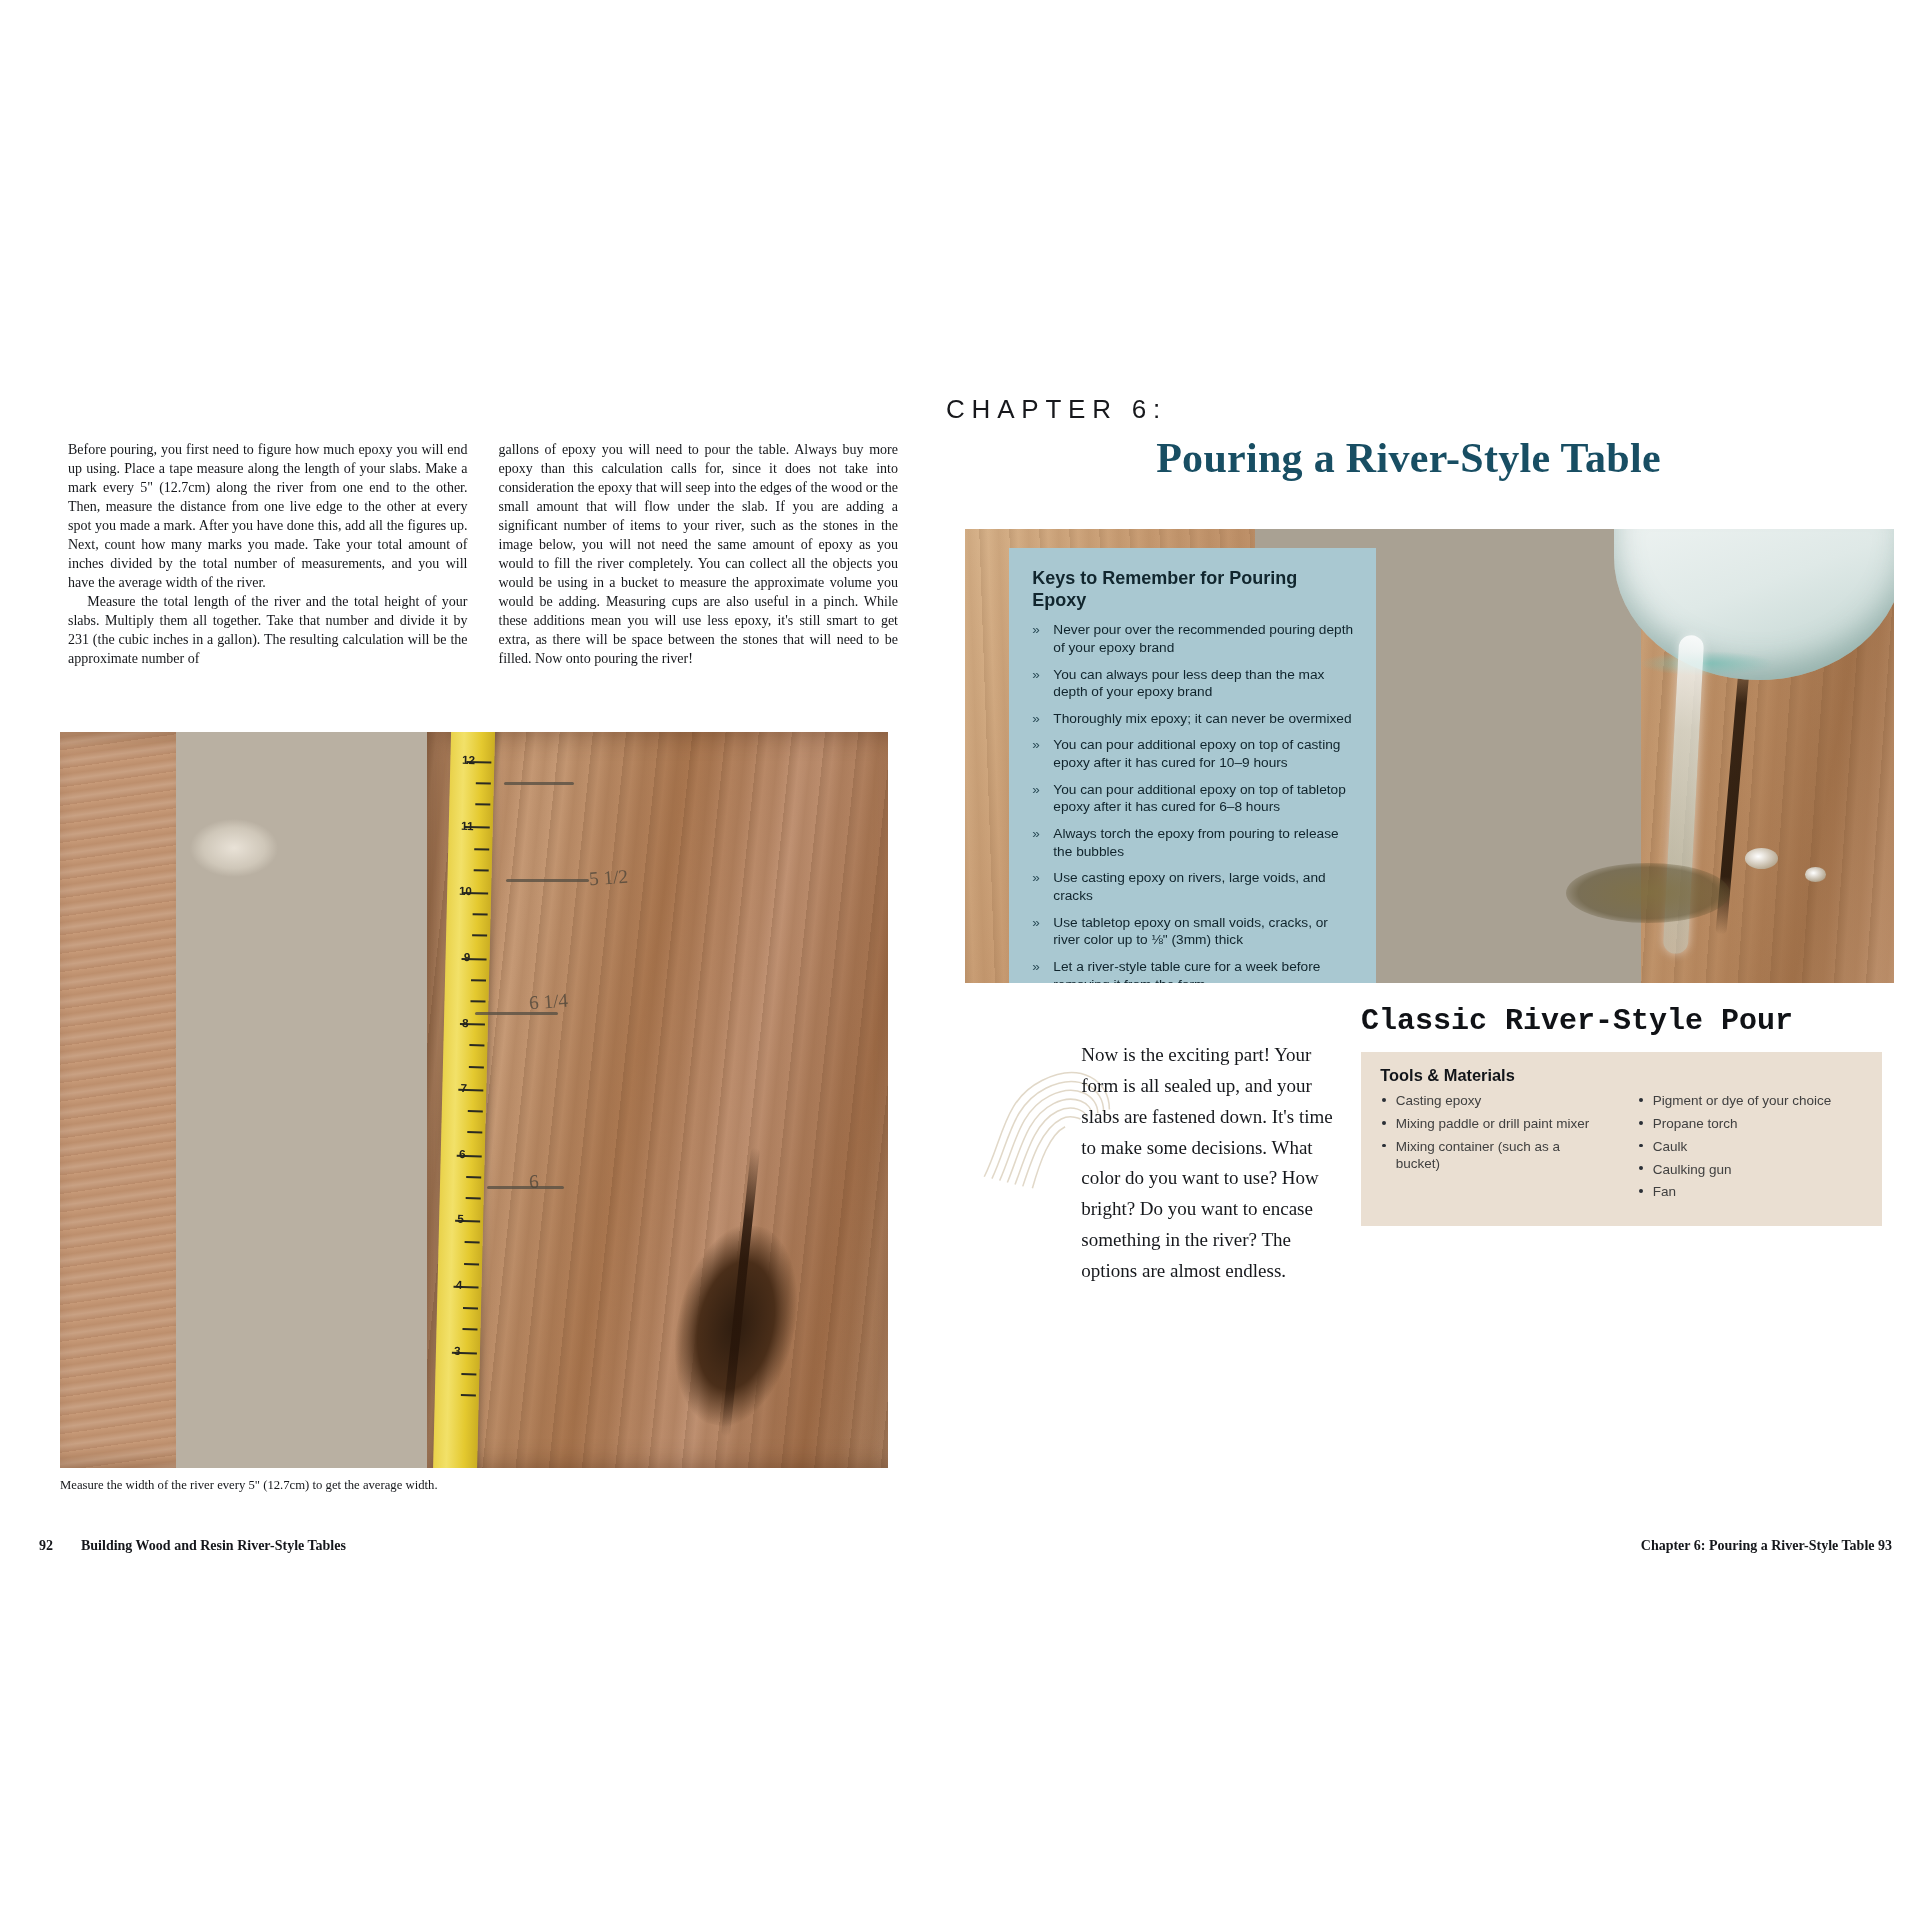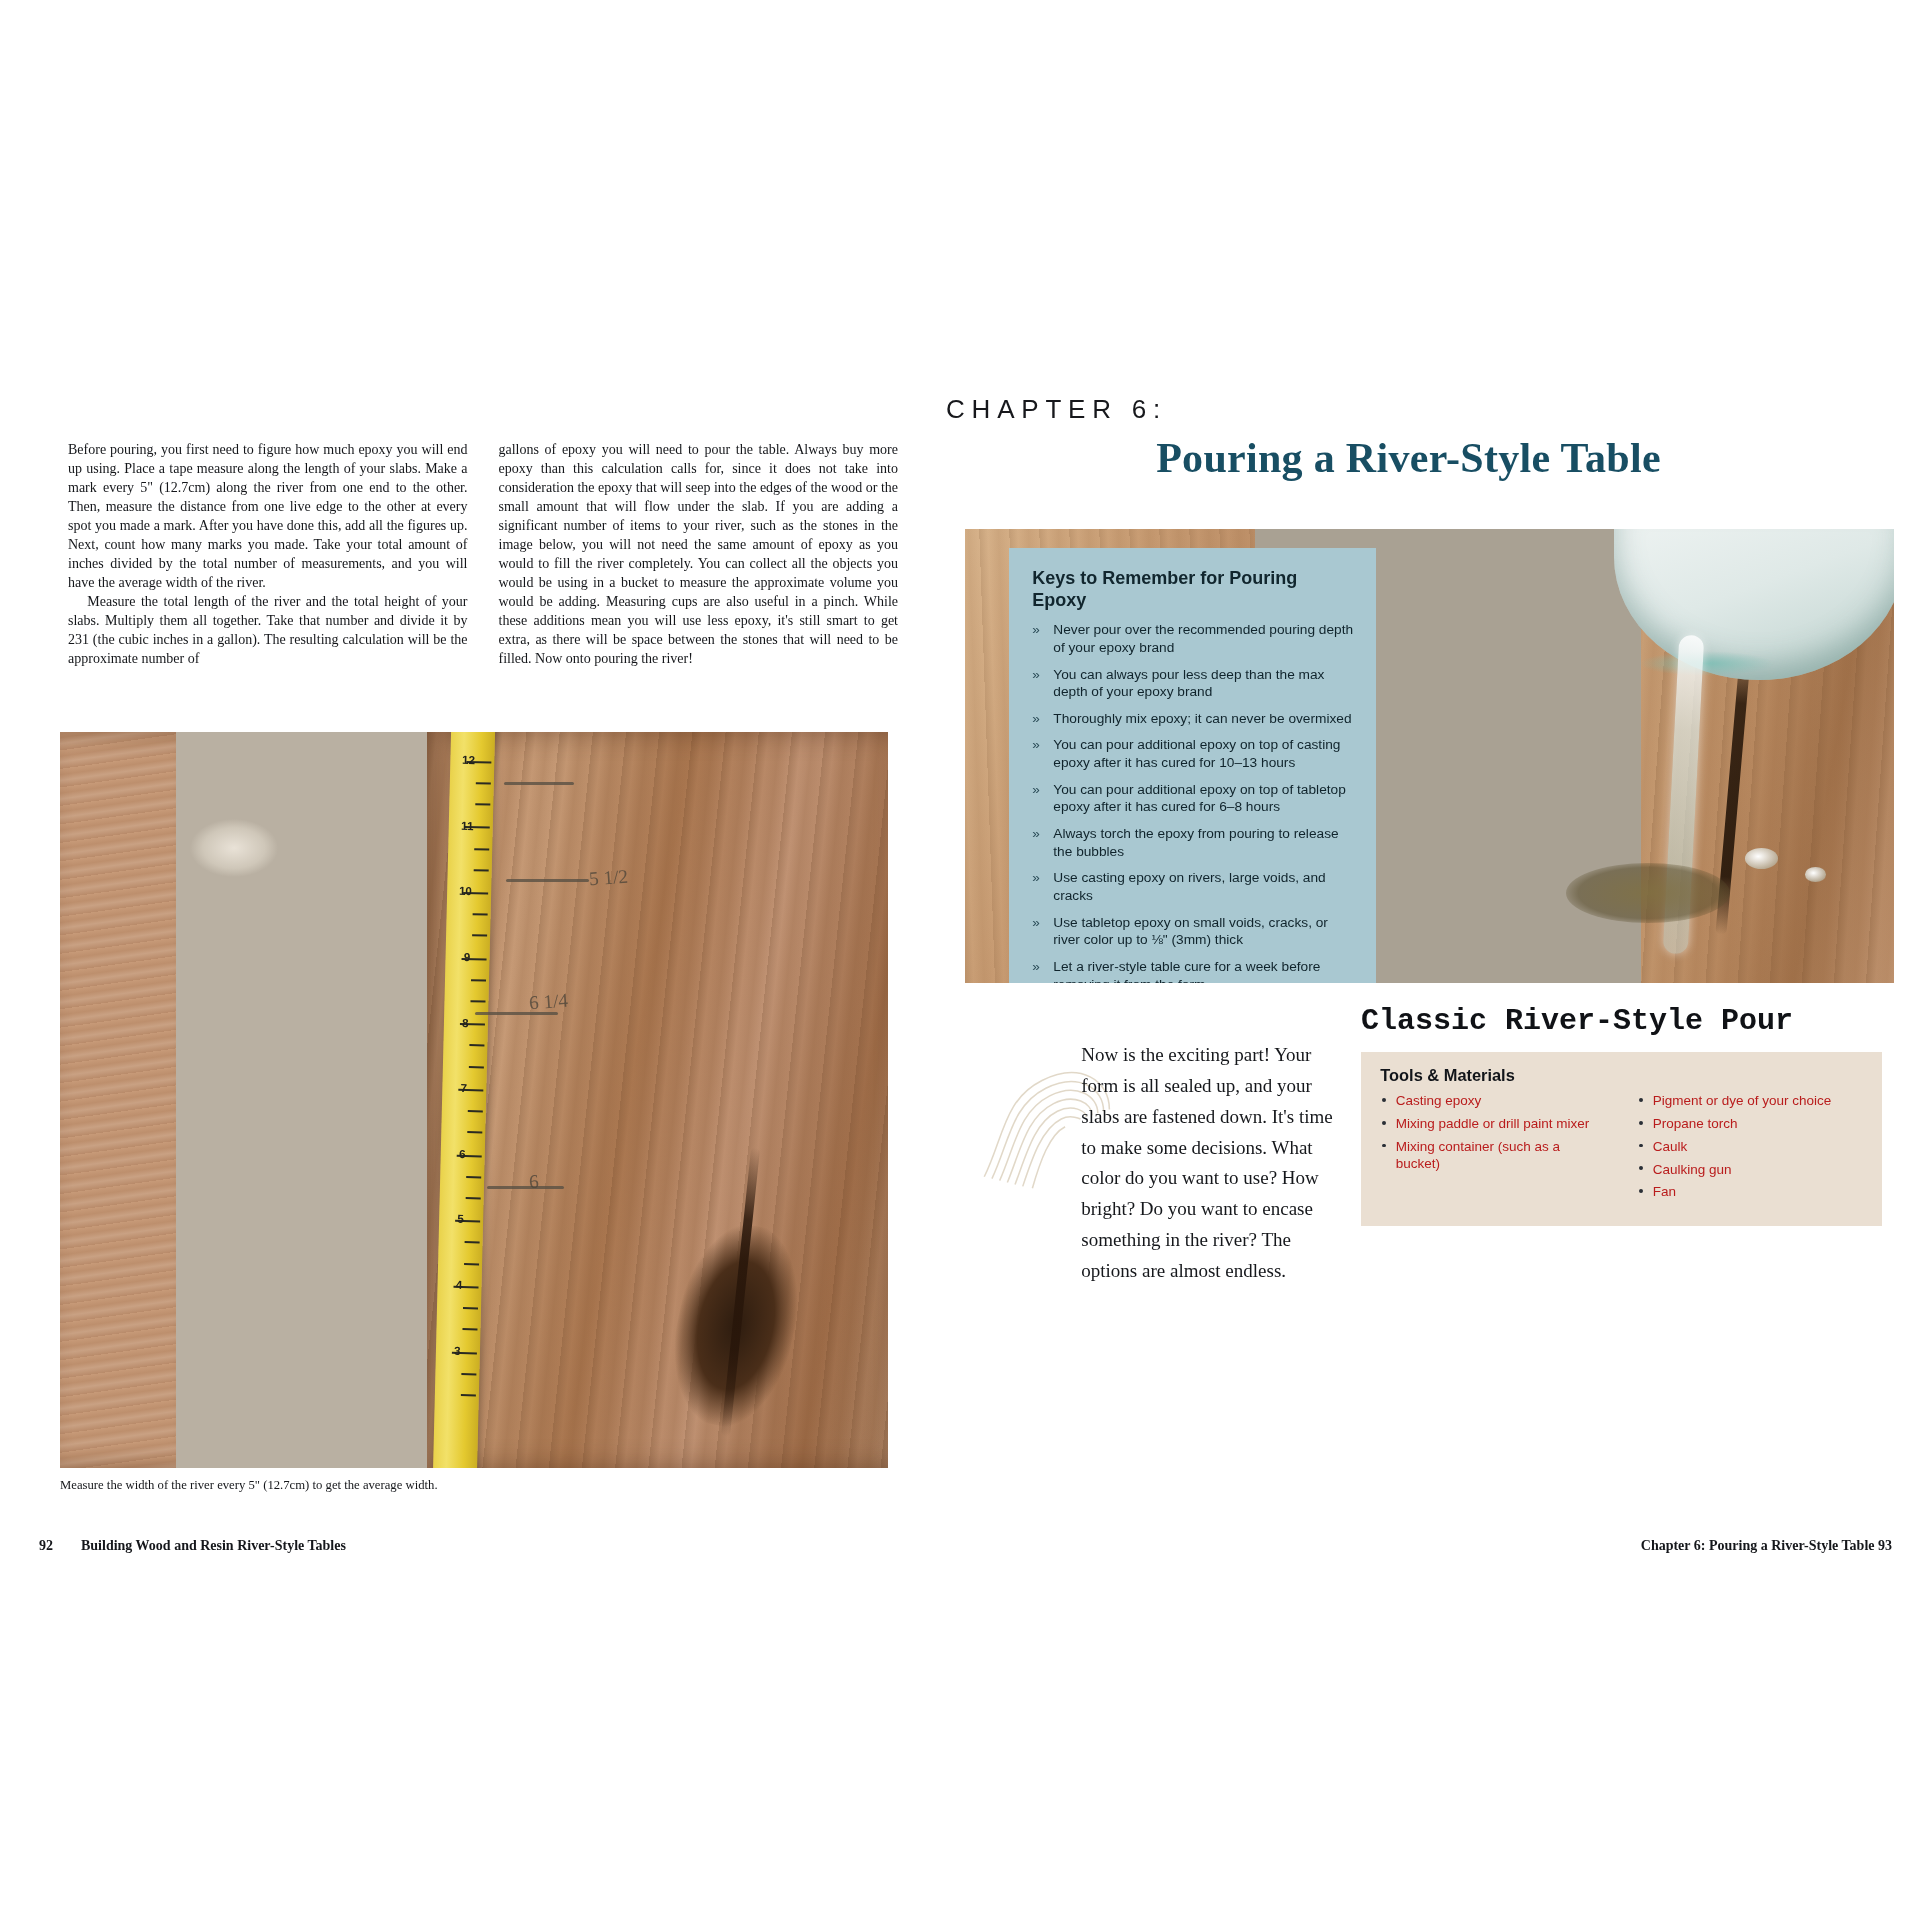--- a/index.html
+++ b/index.html
@@ -270,21 +270,21 @@
   }
   .tools-title {
     font-family:"Liberation Sans", sans-serif;
     font-size:16.4px; font-weight:700; color:#12151a; margin-bottom:7.7px;
   }
   .tools-cols { display:flex; gap:33px; }
   .tools-col { width:224px; }
   .tools-col ul { list-style:none; margin:0; padding:0; }
   .tools-col li {
     position:relative; padding-left:15.4px; margin-bottom:5.8px;
-    font-family:"Liberation Sans", sans-serif; font-size:13.5px; line-height:1.26; color:#b91c1c;
+    font-family:"Liberation Sans", sans-serif; font-size:13.5px; line-height:1.26; color:#404040;
   }
   .tools-col li .dot {
     position:absolute; left:1.9px; top:5.8px; width:3.9px; height:3.9px; border-radius:50%; background:#2a2f36;
   }
 
   
   .footer {
     position:absolute;
     font-family:"Liberation Serif", serif;
     font-size:14px; color:#15171b;
@@ -390,21 +390,21 @@
       <div class="hero-puddle"></div>
       <div class="hero-drop1"></div>
       <div class="hero-drop2"></div>
 
       <div class="keys-box">
         <div class="keys-title">Keys to Remember for Pouring Epoxy</div>
         <ul class="keys-list">
           <li><span class="guil">»</span><span>Never pour over the recommended pouring depth of your epoxy brand</span></li>
           <li><span class="guil">»</span><span>You can always pour less deep than the max depth of your epoxy brand</span></li>
           <li><span class="guil">»</span><span>Thoroughly mix epoxy; it can never be overmixed</span></li>
-          <li><span class="guil">»</span><span>You can pour additional epoxy on top of casting epoxy after it has cured for 10–13 hours</span></li>
+          <li><span class="guil">»</span><span>You can pour additional epoxy on top of casting epoxy after it has cured for 10–9 hours</span></li>
           <li><span class="guil">»</span><span>You can pour additional epoxy on top of tabletop epoxy after it has cured for 6–8 hours</span></li>
           <li><span class="guil">»</span><span>Always torch the epoxy from pouring to release the bubbles</span></li>
           <li><span class="guil">»</span><span>Use casting epoxy on rivers, large voids, and cracks</span></li>
           <li><span class="guil">»</span><span>Use tabletop epoxy on small voids, cracks, or river color up to ⅛" (3mm) thick</span></li>
           <li><span class="guil">»</span><span>Let a river-style table cure for a week before removing it from the form</span></li>
 
         </ul>
       </div>
     </div>
 

